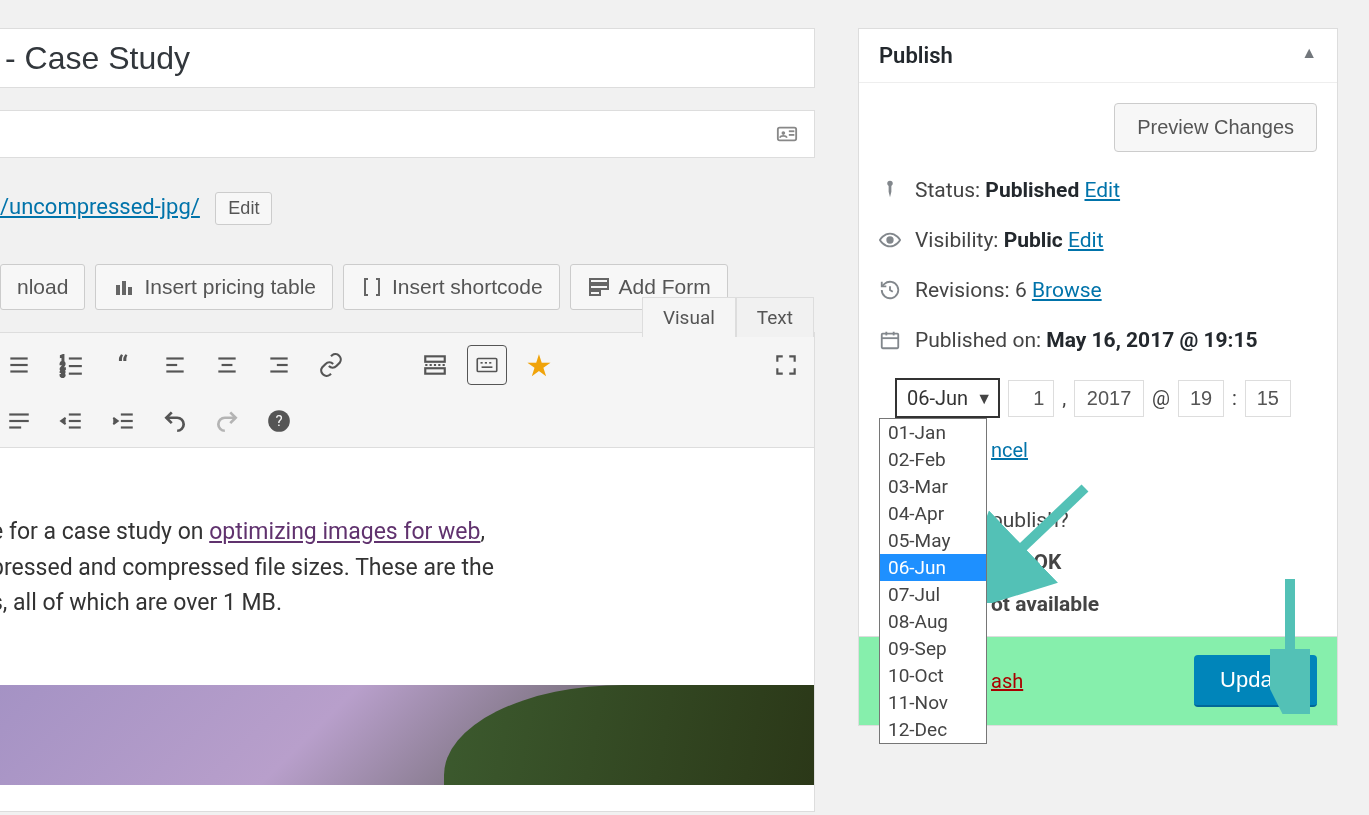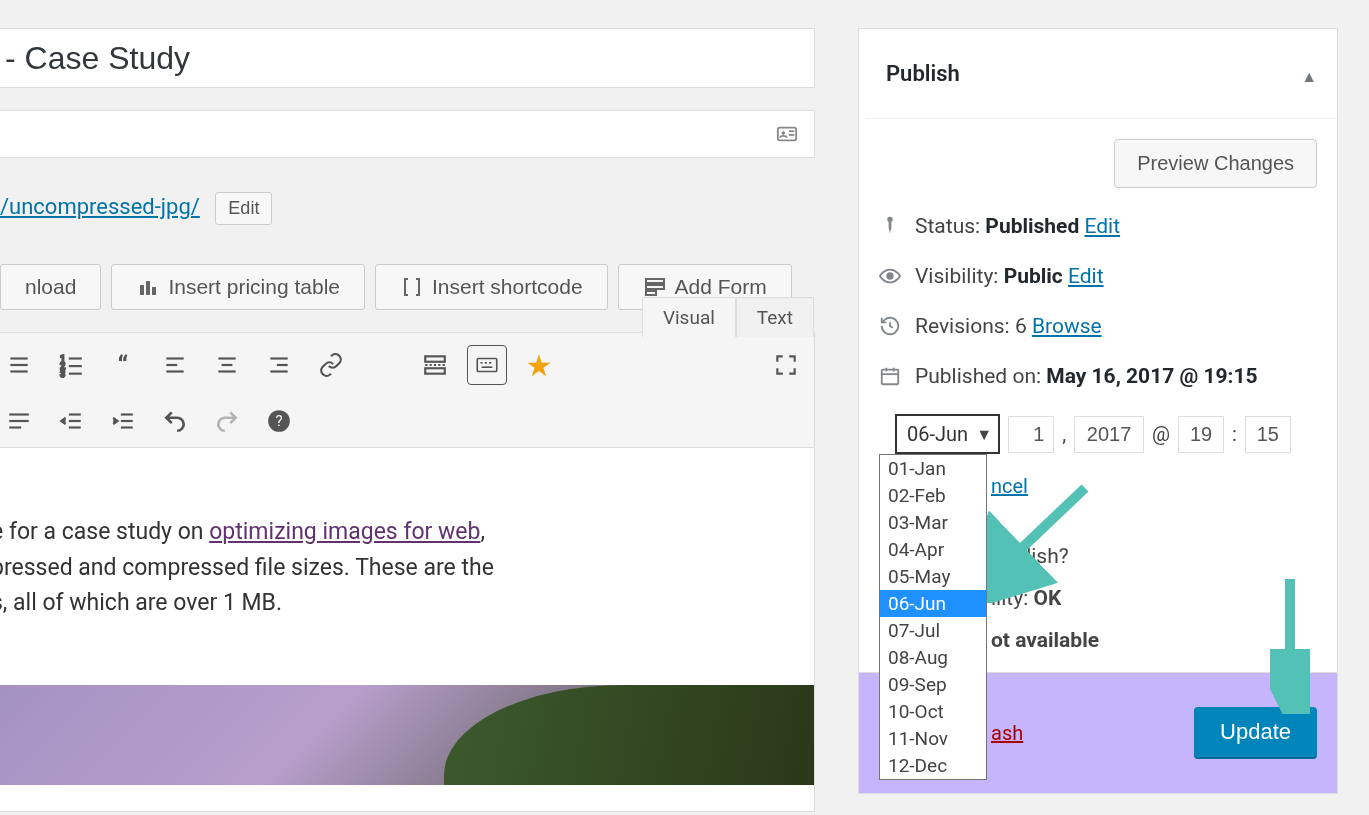--- a/index.html
+++ b/index.html
@@ -59,21 +59,21 @@
     cursor: pointer;
   }
   .btn-row {
     position:absolute; left:0; top: 264px;
     display:flex; gap:10px;
   }
   .tool-btn {
     background: #f7f7f7;
     border: 1px solid #ccc;
     border-radius: 3px;
-    padding: 10px 24px;
+    padding: 10px 16px;
     font-size: 21px;
     color: #555;
     display:flex; align-items:center; gap:8px;
     cursor:pointer;
   }
   .tool-btn svg, .tool-btn .glyph { width:24px; height:24px; color:#666; }
   .editor-box {
     position:absolute; left:-10px; top:332px;
     width: 825px; height: 480px;
     background:#fff;
@@ -135,24 +135,23 @@
     border-top-left-radius: 180px 90px;
   }
   
   .sidebar {
     position:absolute; left: 858px; top: 28px;
     width: 480px;
     background:#fff;
     border:1px solid #ddd;
   }
   .panel-head {
-    display:flex; align-items:flex-end; justify-content:space-between;
-    padding: 32px 20px;
+    display:flex; align-items:flex-start; justify-content:space-between;
+    padding: 14px 20px;
     border-bottom:1px solid #eee;
-    margin-left:7px;
   }
   .panel-head h3 { font-size: 22px; font-weight:600; color:#23282d; }
   .chev-up { color:#72777c; font-size:16px; }
   .panel-body { padding: 20px; font-size:20px; }
   .preview-wrap { text-align:right; margin-bottom: 26px; }
   .preview-btn {
     background:#f7f7f7; border:1px solid #ccc; border-radius:4px;
     padding: 12px 22px; font-size:20px; color:#555; cursor:pointer;
   }
   .meta-row { display:flex; align-items:center; gap:14px; margin-bottom: 26px; font-size:21px;}
@@ -184,22 +183,22 @@
   .dropdown .opt { padding: 2px 8px; cursor:pointer; white-space:nowrap;}
   .dropdown .opt.sel { background:#1e90ff; color:#fff; }
   .ok-cancel { font-size:20px; }
   .ok-cancel a { color:#0073aa; text-decoration:underline; }
   .readability {
     margin-top: 46px; font-size:21px;
     display:flex; flex-direction:column; gap:18px;
   }
   .readability b { font-weight:700; }
   .footer {
-    border-top:1px solid #ddd; background:#c4b5fd;
-    padding: 34px 20px; display:flex; align-items:center; justify-content:space-between;
+    border-top:1px solid #ddd; background:#86efac;
+    padding: 18px 20px; display:flex; align-items:center; justify-content:space-between;
   }
   .trash { color:#a00; text-decoration:underline; font-size:20px; }
   .update-btn {
     background:#0085ba;
     border: none;
     border-bottom: 2px solid #006799;
     color:#fff;
     font-size:22px;
     padding: 12px 26px;
     border-radius:4px;

